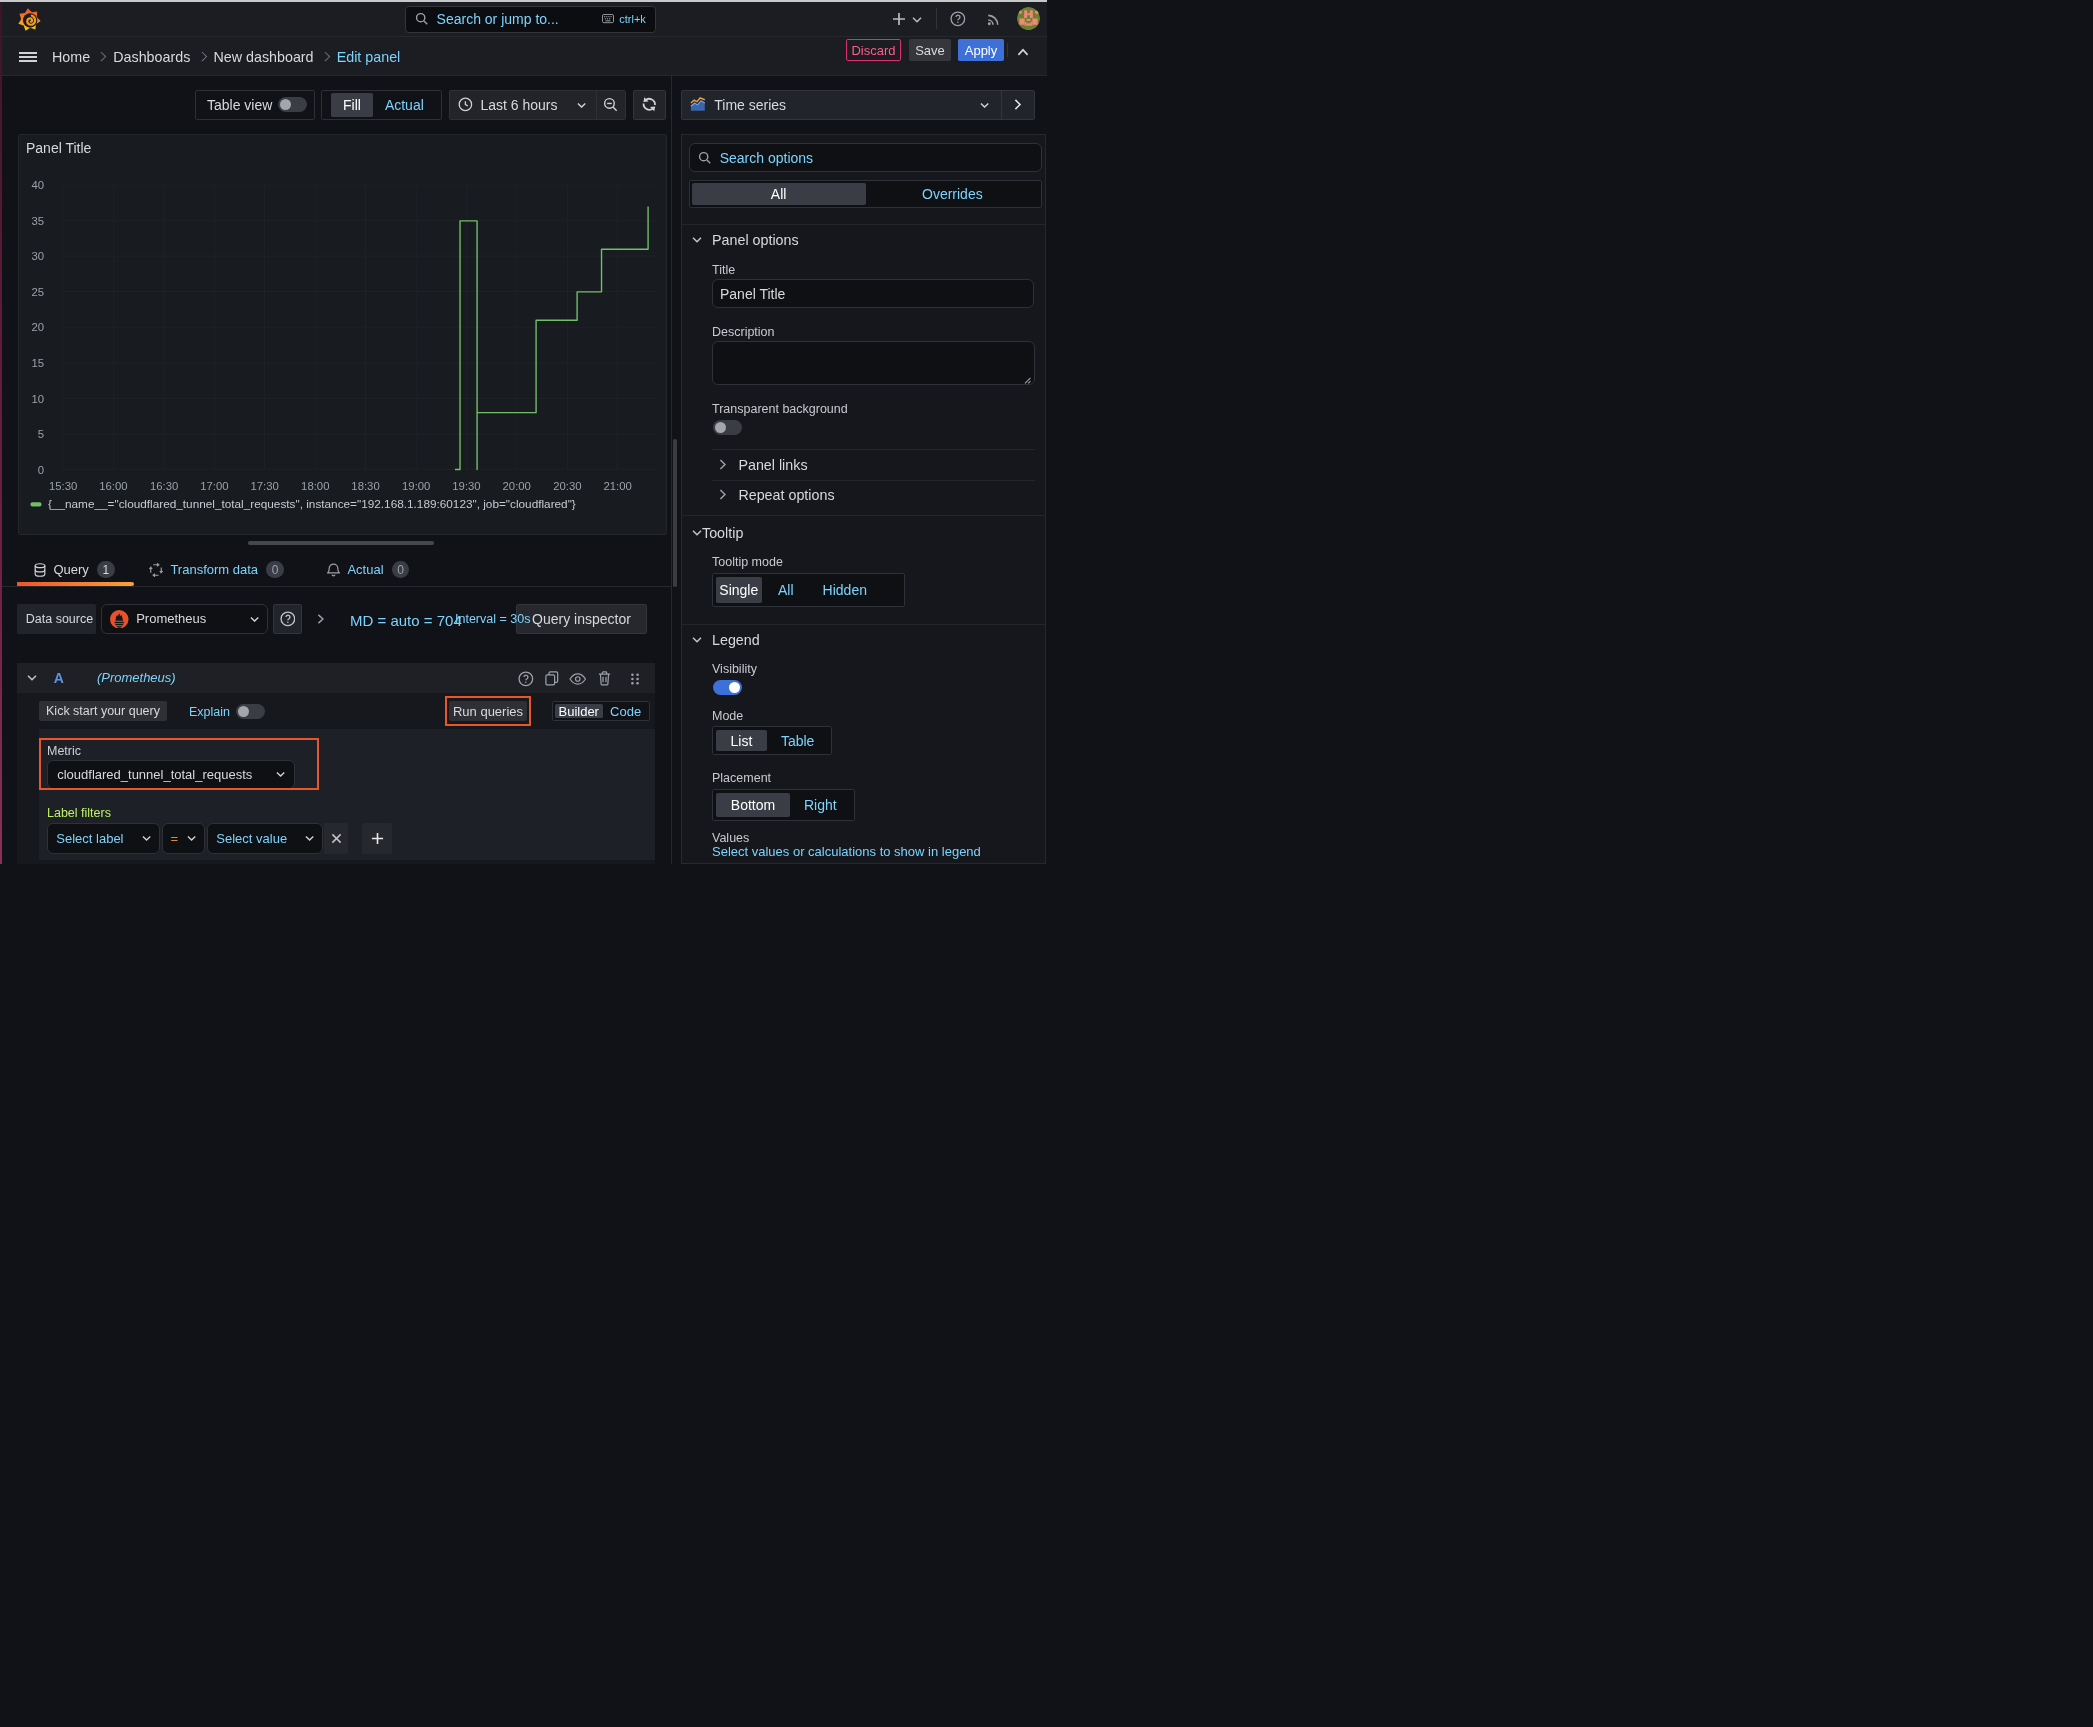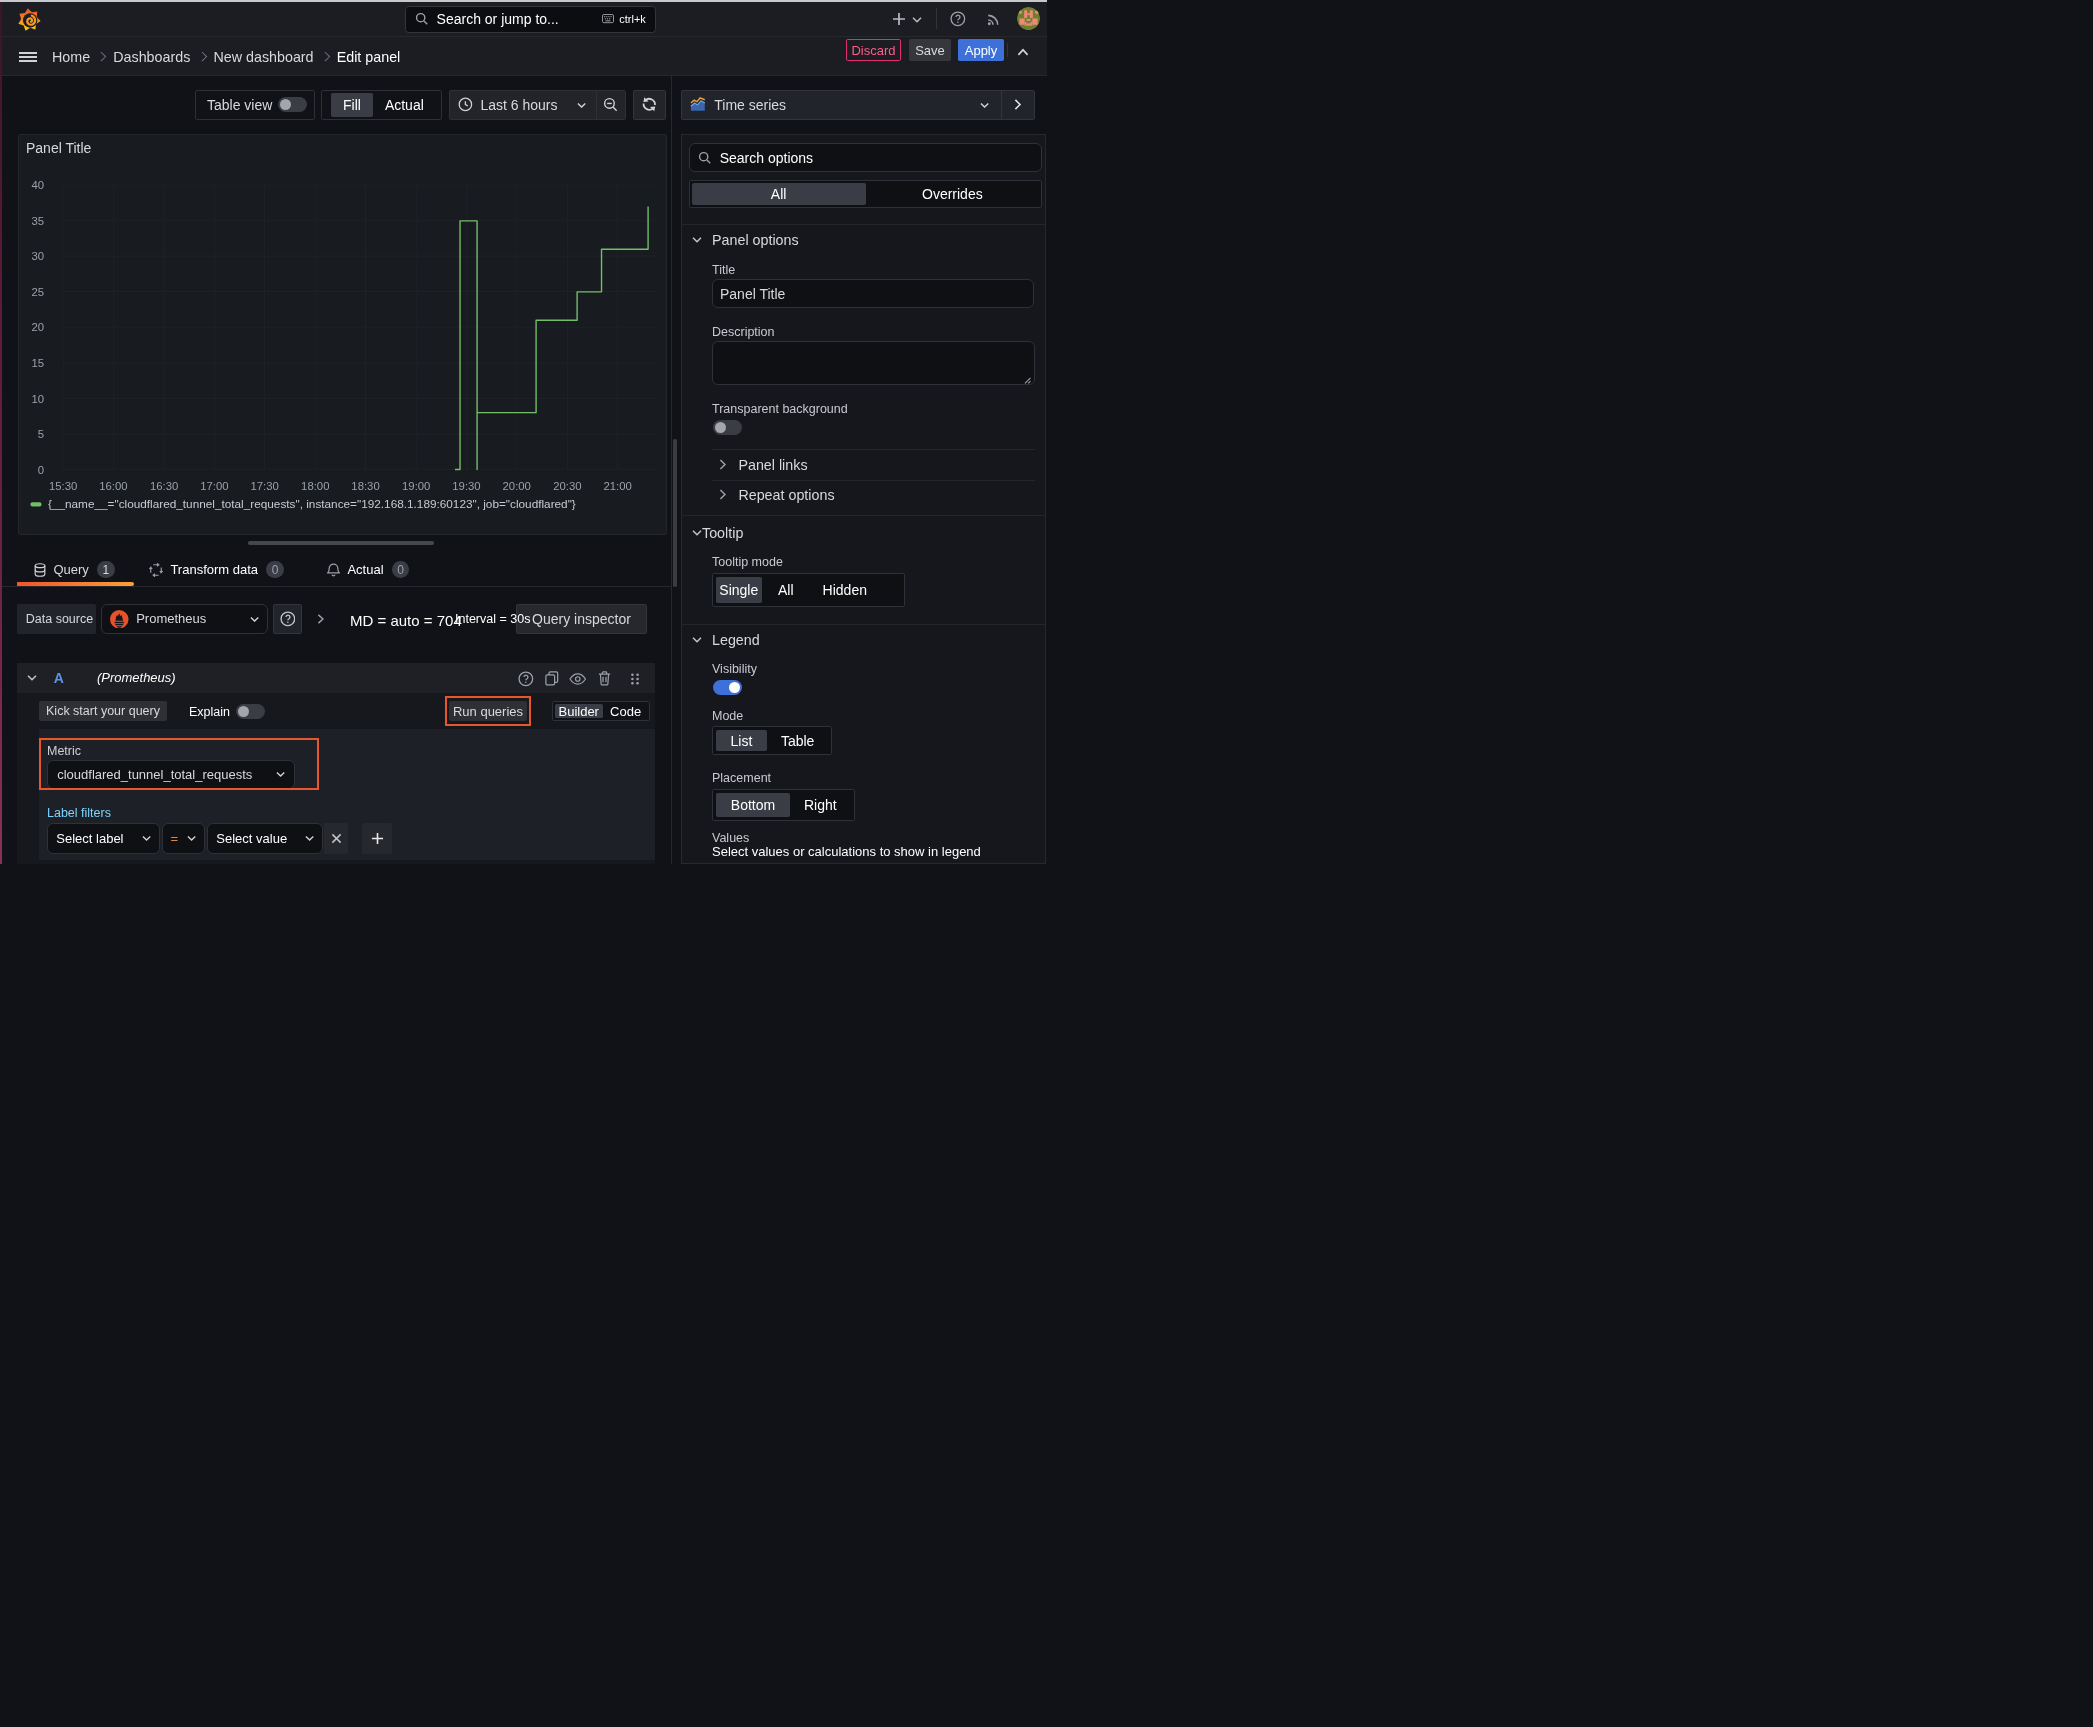--- a/index.html
+++ b/index.html
@@ -1,21 +1,21 @@
 <!DOCTYPE html>
 <html style="font-size:14.8px"><head>
 <meta charset="utf-8">
 <style>
 * { margin:0; padding:0; box-sizing:border-box; }
 html,body { width:1047px; height:864px; background:#111217; overflow:hidden;
   font-family:"Liberation Sans", sans-serif; }
 .a { position:absolute; white-space:nowrap; }
 .row { display:flex; align-items:center; white-space:nowrap; }
 .txt { color:#d8d9dd; }
-.dim { color:#ffffff; }
+.dim { color:#7dd3fc; }
 .btn { border:0.9px solid #33353b; background:#1b1e24; border-radius:1.8px;
   color:#d8d9dd; display:flex; align-items:center; justify-content:center; }
 .inp { background:#0e1014; border:0.9px solid #2f3138; border-radius:6px; }
 svg { display:block; }
 </style>
 </head>
 <body>
 
 <div class="a" style="left:0;top:0;width:1047px;height:1.8px;background:#c7c8ca"></div>
 
@@ -378,21 +378,21 @@
 <div class="a" style="left:39px;top:729px;width:616px;height:131px;background:#1d2026"></div>
 <div class="a" style="left:47px;top:744px;font-size:12.5px;color:#cfd1d6">Metric</div>
 <div class="a inp row" style="left:47px;top:760px;width:248px;height:29px;padding:0 9.2px">
   <span class="txt" style="font-size:13px">cloudflared_tunnel_total_requests</span>
   <span style="flex:1"></span>
   <svg width="9.2" height="6.5" viewBox="0 0 10 6">
       <path d="M1 1 L5 5 L9 1" fill="none" stroke="#d0d2d6" stroke-width="1.5"></path>
     </svg>
 </div>
 <div class="a" style="left:39px;top:738px;width:280px;height:52px;border:2.8px solid #e8572b"></div>
-<div class="a" style="left:47px;top:806px;font-size:12.5px;color:#7dd3fc">Label filters</div>
+<div class="a" style="left:47px;top:806px;font-size:12.5px;color:#bef264">Label filters</div>
 <div class="a inp row" style="left:47px;top:823px;width:113px;height:31px;padding:0 8.3px">
   <span class="dim" style="font-size:13px">Select label</span>
     <span style="flex:1"></span>
   <svg width="9.2" height="6.5" viewBox="0 0 10 6">
       <path d="M1 1 L5 5 L9 1" fill="none" stroke="#d0d2d6" stroke-width="1.5"></path>
     </svg>
 </div>
 <div class="a inp row" style="left:162px;top:823px;width:43px;height:31px;padding:0 7.4px">
   <span style="color:#e8833a;font-size:13px">=</span>
     <span style="flex:1"></span>

